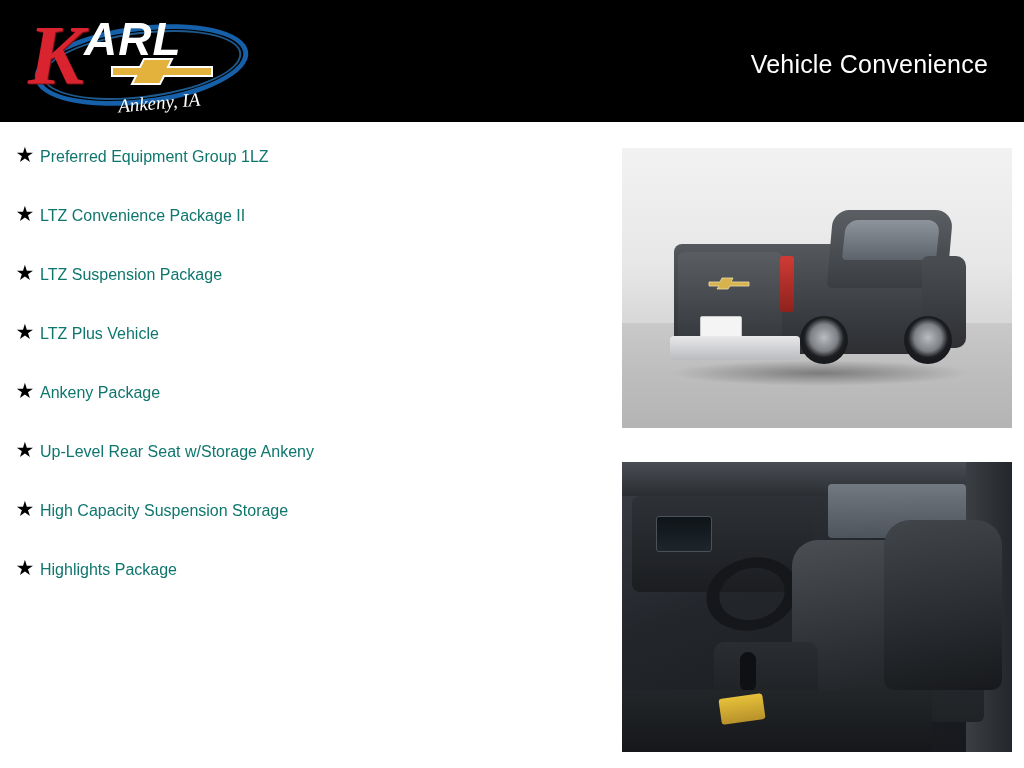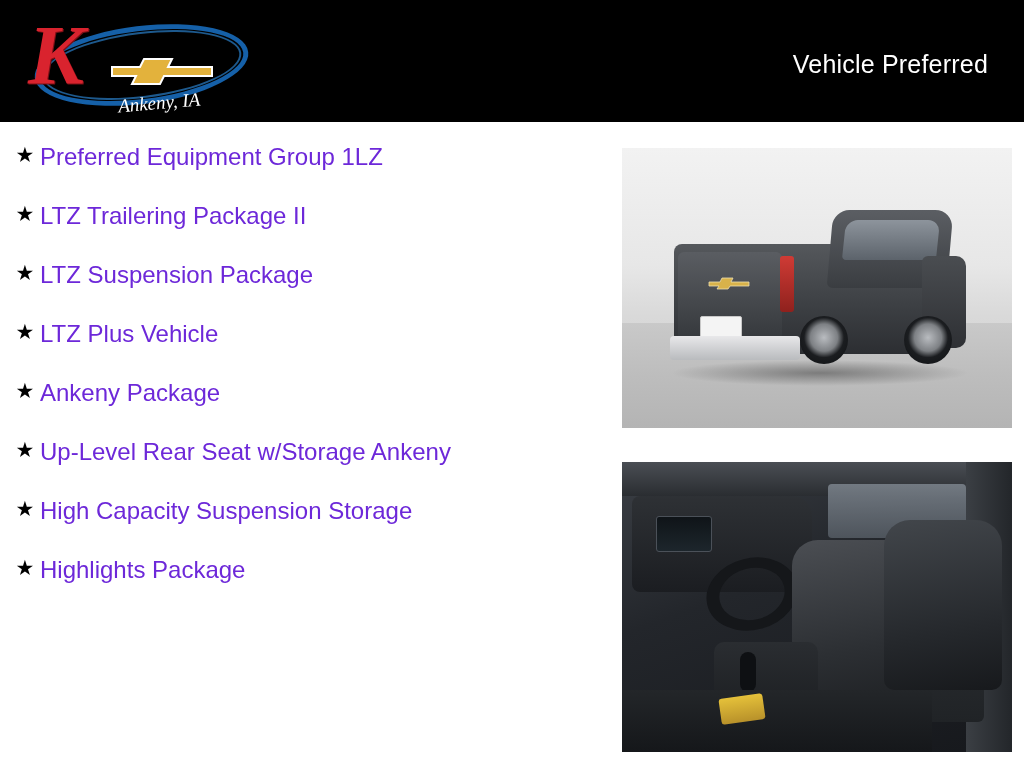--- a/index.html
+++ b/index.html
@@ -132,22 +132,22 @@
   .feature-star {
     flex: 0 0 auto;
     width: 30px;
     font-size: 21px;
     color: #000000;
     line-height: 30px;
     text-align: center;
   }
   .feature-label {
     flex: 1 1 auto;
-    font-size: 24px;
-    color: #6d28d9;
+    font-size: 16px;
+    color: #0f766e;
     line-height: 33px;
   }
 
   
   .photo {
     position: absolute;
     overflow: hidden;
   }
   .photo-exterior {
     left: 622px;
@@ -324,43 +324,44 @@
 </style>
 </head>
 <body>
 
 <div class="header">
 
   <div class="logo">
     <div class="logo-swoosh"></div>
     <div class="logo-swoosh2"></div>
     <div class="logo-k">K</div>
+    <div class="logo-arl">ARL</div>
     <div class="logo-bowtie">
       <svg viewBox="0 0 104 30" width="104" height="30">
         <polygon points="2,11 30,11 34,3 62,3 58,11 102,11 102,20 54,20 50,28 22,28 26,20 2,20" fill="#e3b23c" stroke="#ffffff" stroke-width="2"></polygon>
       </svg>
     </div>
     <div class="logo-city">Ankeny, IA</div>
   </div>
 
-  <div class="header-title">Vehicle Preferred</div>
+  <div class="header-title">Vehicle Convenience</div>
 </div>
 
 <div class="content">
 
   <div class="features">
 
     <div class="feature">
       <div class="feature-star">★</div>
       <div class="feature-label">Preferred Equipment Group 1LZ</div>
     </div>
 
     <div class="feature">
       <div class="feature-star">★</div>
-      <div class="feature-label">LTZ Trailering Package II</div>
+      <div class="feature-label">LTZ Convenience Package II</div>
     </div>
 
     <div class="feature">
       <div class="feature-star">★</div>
       <div class="feature-label">LTZ Suspension Package</div>
     </div>
 
     <div class="feature">
       <div class="feature-star">★</div>
       <div class="feature-label">LTZ Plus Vehicle</div>

